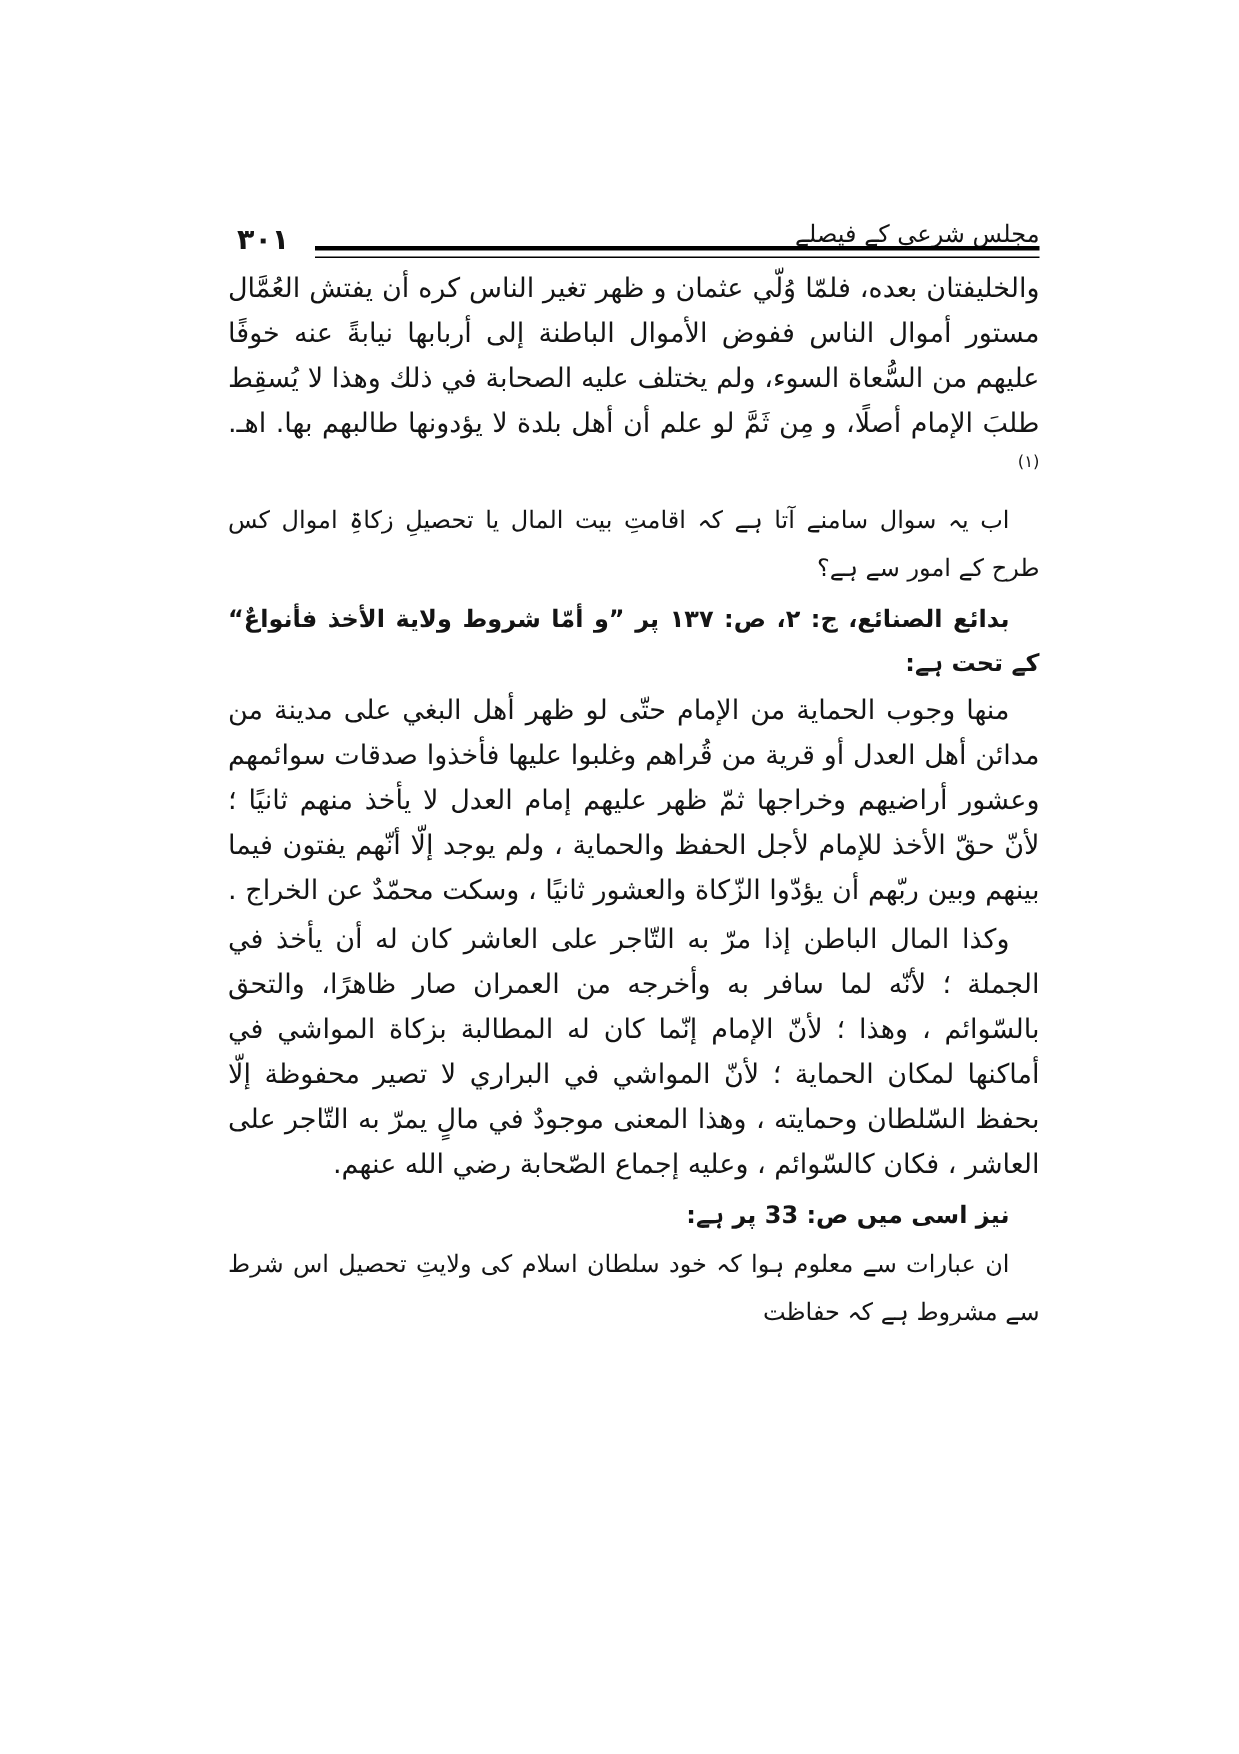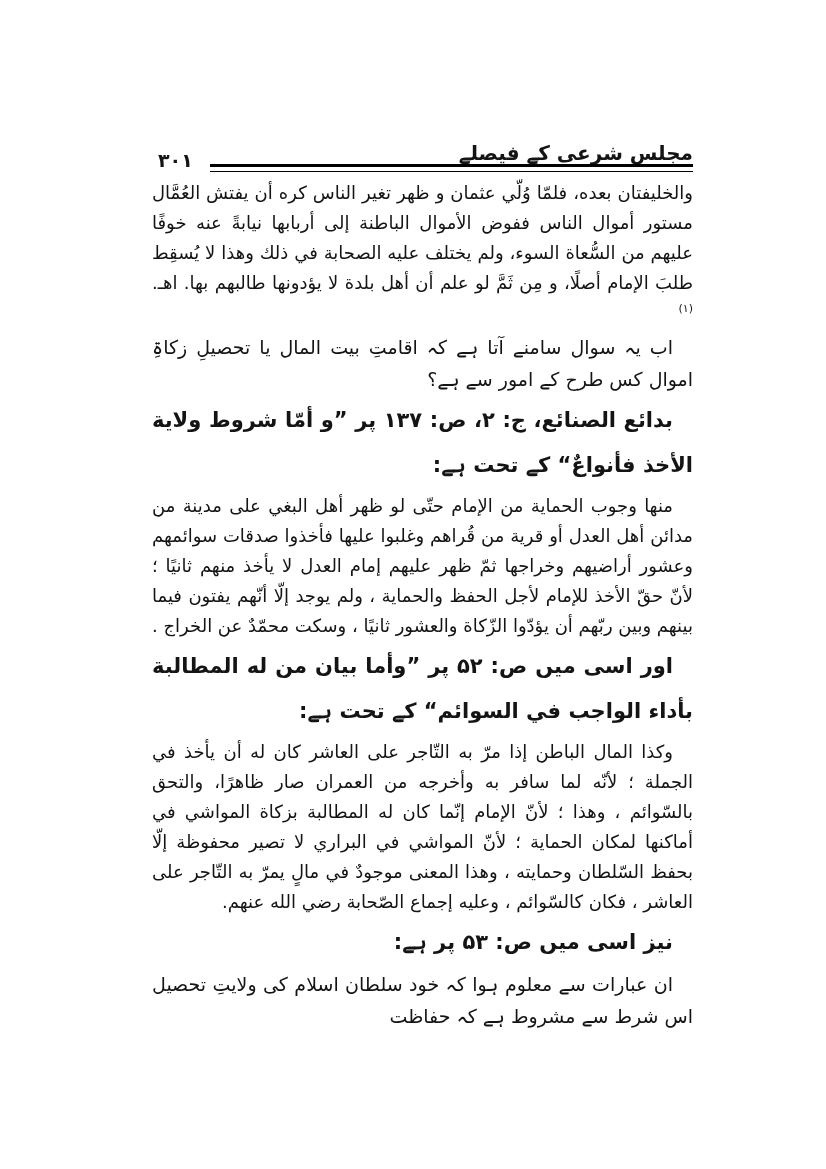--- a/index.html
+++ b/index.html
@@ -33,22 +33,22 @@
     bottom: 1px;
     font-size: 19px;
     font-weight: bold;
     letter-spacing: 1px;
     direction: ltr;
   }
   .header-title {
     position: absolute;
     right: 0;
     bottom: 7px;
-    font-size: 20px;
-    font-weight: bold;
+    font-size: 16px;
+    font-weight: normal;
   }
   .header-rule {
     position: absolute;
     left: 58px;
     right: 0;
     bottom: 0;
     height: 4px;
     border-top: 3px solid #000;
     border-bottom: 1.5px solid #000;
   }
@@ -62,26 +62,26 @@
     text-align: justify;
   }
   .para {
     margin: 0 0 3px 0;
     font-size: 18px;
     line-height: 30px;
     text-indent: 20px;
   }
   .para.continuation { text-indent: 0; }
   .para.urdu {
-    font-size: 19px;
+    font-size: 16px;
     line-height: 32px;
   }
   .para.ref {
-    font-size: 21px;
-    line-height: 45px;
+    font-size: 16px;
+    line-height: 29px;
     font-weight: bold;
   }
   .fn-marker {
     font-size: 11px;
     vertical-align: super;
     line-height: 0;
   }
 </style>
 </head>
 <body>
@@ -98,24 +98,23 @@
 
     <p class="para continuation"><span>والخليفتان بعده، فلمّا وُلّي عثمان و ظهر تغير الناس كره أن يفتش العُمَّال مستور أموال الناس ففوض الأموال الباطنة إلى أربابها نيابةً عنه خوفًا عليهم من السُّعاة السوء، ولم يختلف عليه الصحابة في ذلك وهذا لا يُسقِط طلبَ الإمام أصلًا، و مِن ثَمَّ لو علم أن أهل بلدة لا يؤدونها طالبهم بها. اهـ.</span> <span class="fn-marker">(١)</span></p>
 
     <p class="para urdu">اب یہ سوال سامنے آتا ہے کہ اقامتِ بیت المال یا تحصیلِ زکاۃِ اموال کس طرح کے امور سے ہے؟</p>
 
 
     <p class="para ref">بدائع الصنائع، ج: ۲، ص: ۱۳۷ پر ”و أمّا شروط ولاية الأخذ فأنواعٌ“ کے تحت ہے:</p>
 
     <p class="para">منها وجوب الحماية من الإمام حتّى لو ظهر أهل البغي على مدينة من مدائن أهل العدل أو قرية من قُراهم وغلبوا عليها فأخذوا صدقات سوائمهم وعشور أراضيهم وخراجها ثمّ ظهر عليهم إمام العدل لا يأخذ منهم ثانيًا ؛ لأنّ حقّ الأخذ للإمام لأجل الحفظ والحماية ، ولم يوجد إلّا أنّهم يفتون فيما بينهم وبين ربّهم أن يؤدّوا الزّكاة والعشور ثانيًا ، وسكت محمّدٌ عن الخراج .</p>
 
-    <p class="para ref">اور اسی میں ص: ۵۲ پر ”وأما بيان من له المطالبة بأداء الواجب في السوائم“ کے تحت ہے:</p>
 
     <p class="para">وكذا المال الباطن إذا مرّ به التّاجر على العاشر كان له أن يأخذ في الجملة ؛ لأنّه لما سافر به وأخرجه من العمران صار ظاهرًا، والتحق بالسّوائم ، وهذا ؛ لأنّ الإمام إنّما كان له المطالبة بزكاة المواشي في أماكنها لمكان الحماية ؛ لأنّ المواشي في البراري لا تصير محفوظة إلّا بحفظ السّلطان وحمايته ، وهذا المعنى موجودٌ في مالٍ يمرّ به التّاجر على العاشر ، فكان كالسّوائم ، وعليه إجماع الصّحابة رضي الله عنهم.</p>
 
-    <p class="para ref">نیز اسی میں ص: ۵۳ پر ہے:</p>
+    <p class="para ref">نیز اسی میں ص: 33 پر ہے:</p>
 
 
     <p class="para urdu">ان عبارات سے معلوم ہوا کہ خود سلطان اسلام کی ولایتِ تحصیل اس شرط سے مشروط ہے کہ حفاظت</p>
 
   </main>
 
 </div>
 
 </body></html>

